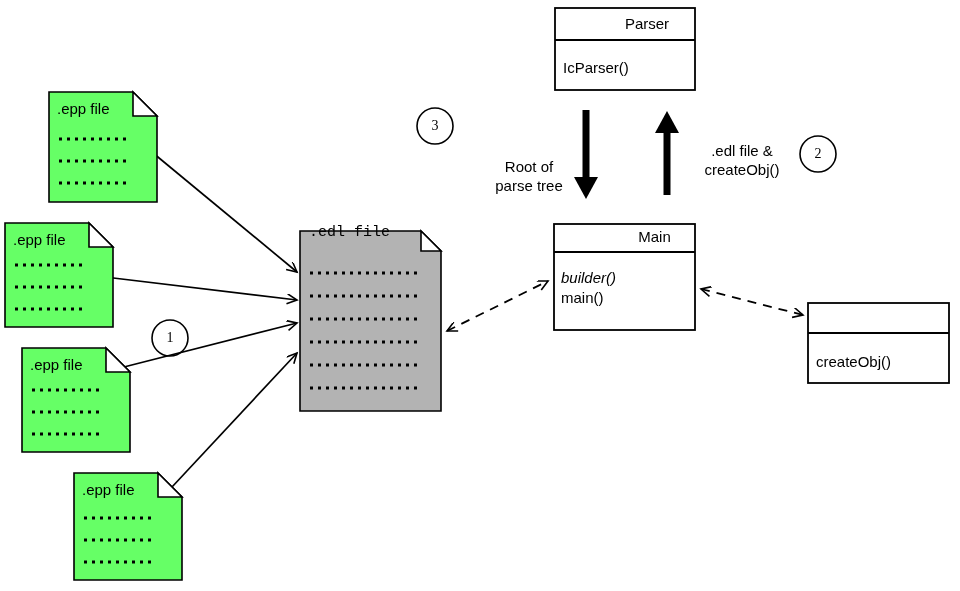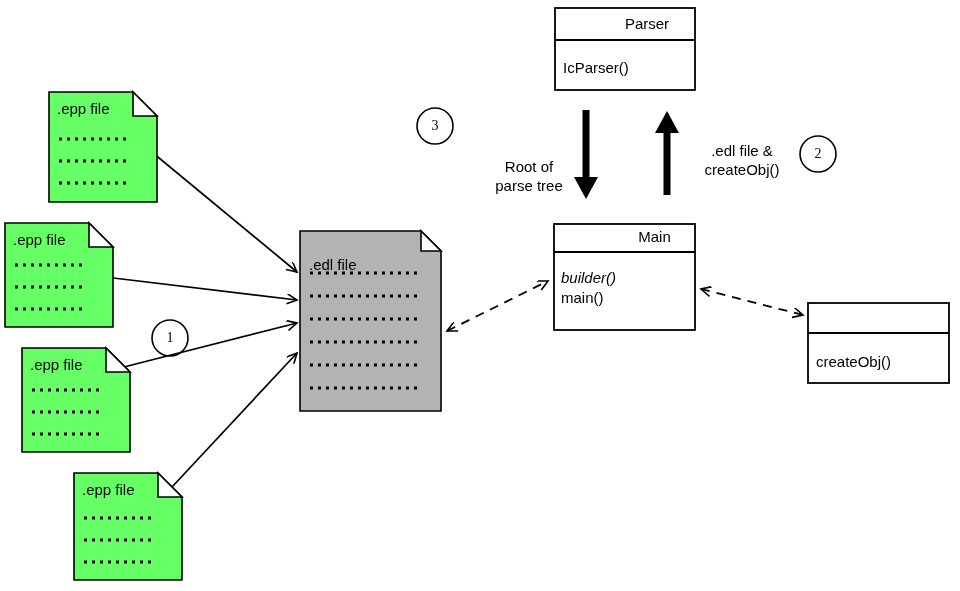--- a/index.html
+++ b/index.html
@@ -167,21 +167,21 @@
       <line x1="310" y1="365" x2="419" y2="365"></line>
       <line x1="310" y1="388" x2="419" y2="388"></line>
     </g>
   </svg>
 
   <div class="doc-label" style="left:57px; top:100px;">.epp file</div>
   <div class="doc-label" style="left:13px; top:231px;">.epp file</div>
   <div class="doc-label" style="left:30px; top:356px;">.epp file</div>
   <div class="doc-label" style="left:82px; top:481px;">.epp file</div>
 
-  <div class="doc-label" style="left:309px; top:256px;">.edl file</div>
+  <div class="doc-label" style="left:309px; top:224px;font-family:Liberation Mono, monospace;">.edl file</div>
 
   <div class="box-title" style="left:577px; top:15px; width:140px;">Parser</div>
   <div class="box-method" style="left:563px; top:47px;">IcParser()</div>
 
   <div class="box-title" style="left:554px; top:228px; width:141px;padding-left:30px;">Main</div>
   <div class="box-method" style="left:561px; top:257px;font-style:italic;">builder()</div>
   <div class="box-method" style="left:561px; top:277px;">main()</div>
 
   <div class="box-method" style="left:816px; top:341px;">createObj()</div>
 

